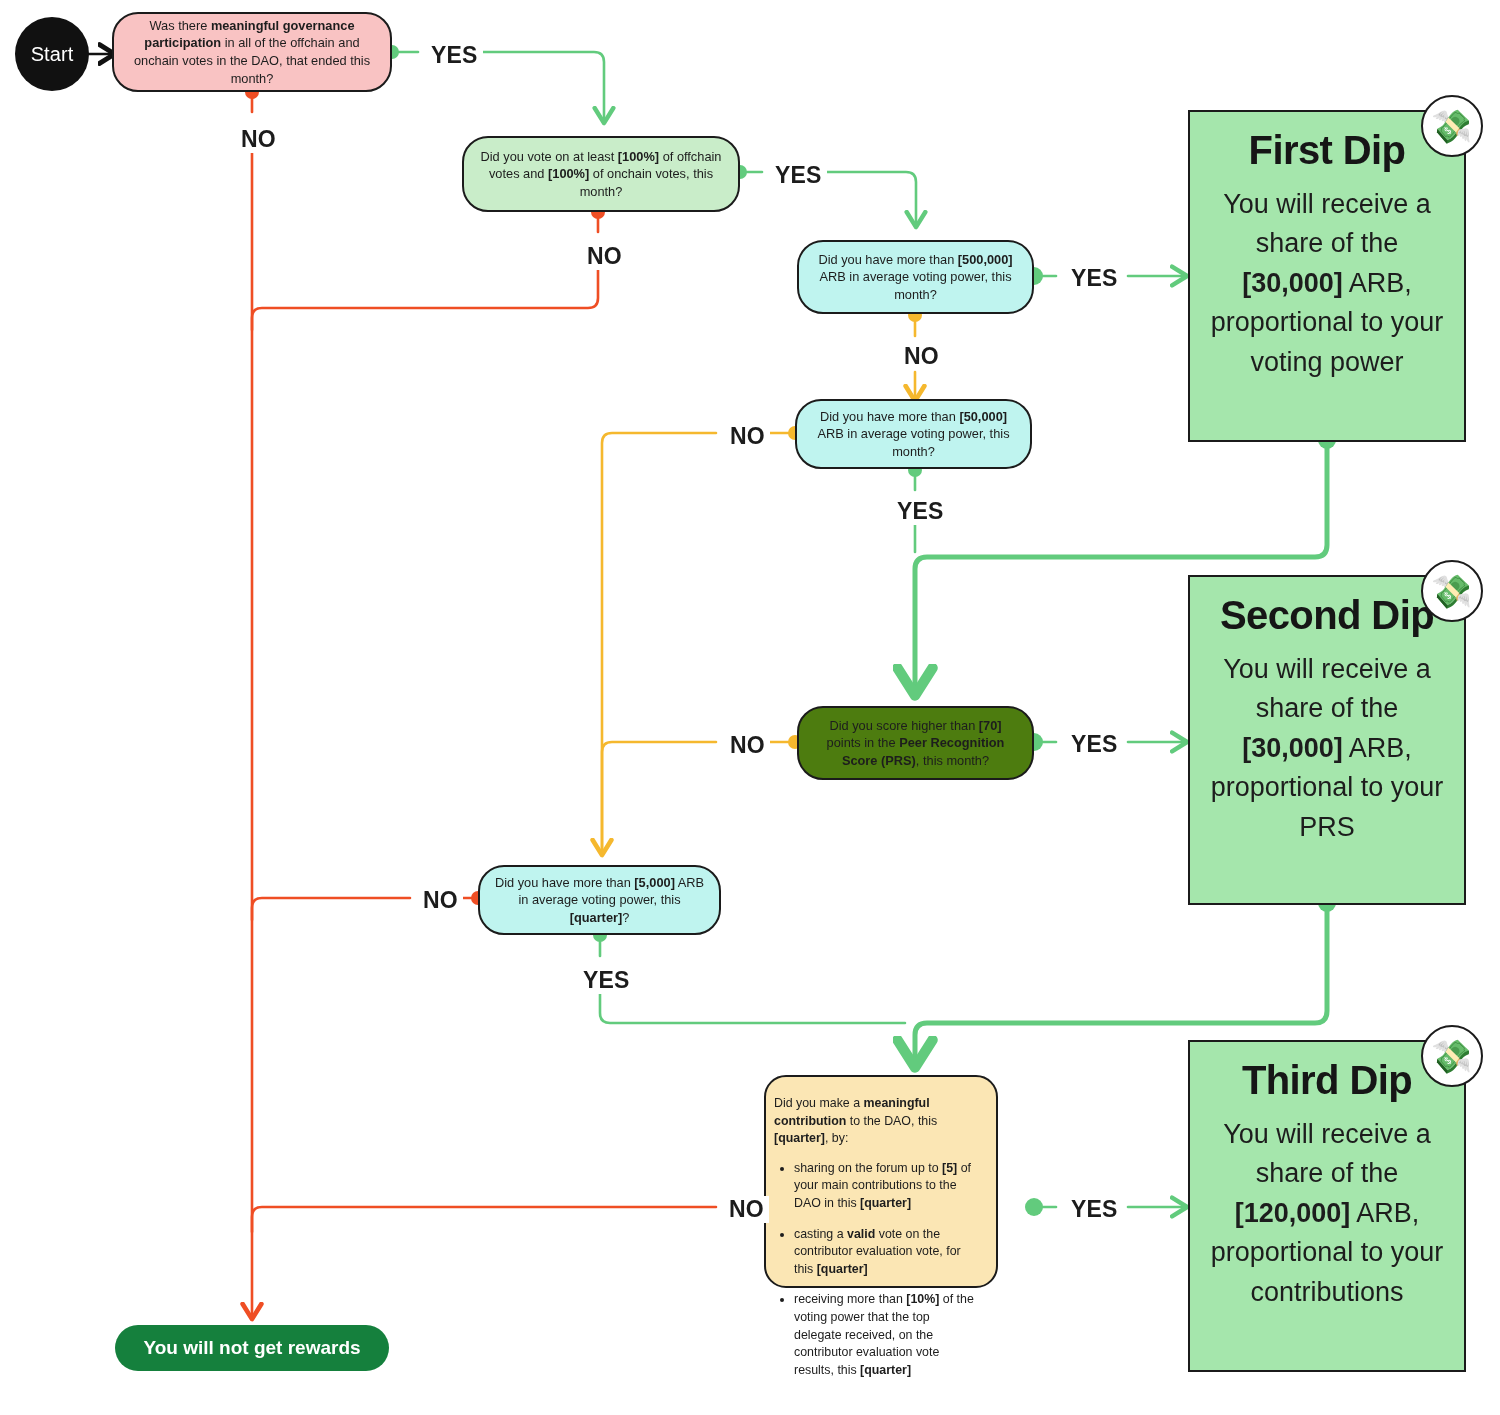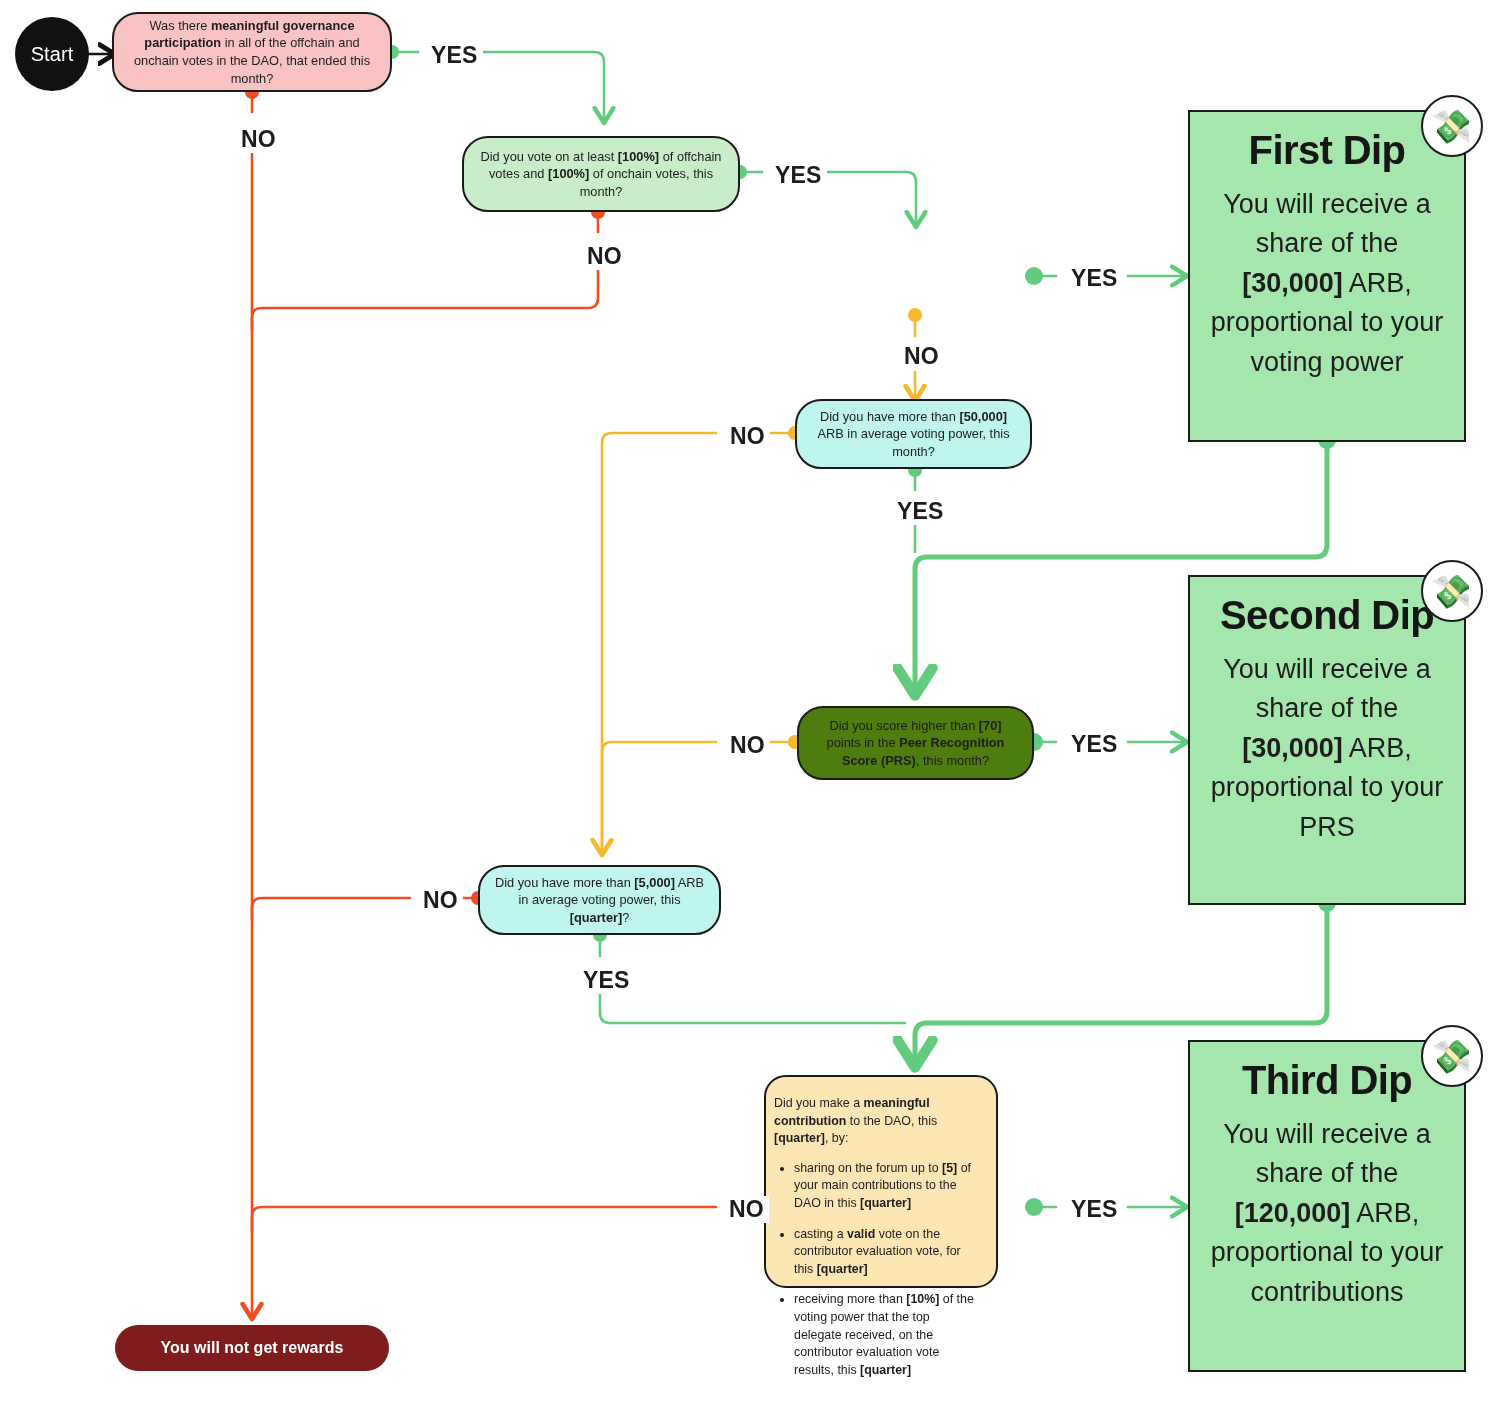--- a/index.html
+++ b/index.html
@@ -69,24 +69,24 @@
     position: absolute;
     width: 62px; height: 62px; border-radius: 50%;
     background: #ffffff; border: 2.4px solid #1b1b1b;
     display: flex; align-items: center; justify-content: center;
     font-size: 33px; line-height: 1;
     z-index: 5;
   }
 
   
   .terminal {
-    background: #7f1d1d;
+    background: #15803d;
     border-radius: 26px;
     display: flex; align-items: center; justify-content: center;
-    color: #ffffff; font-size: 16px; font-weight: 700;
+    color: #ffffff; font-size: 19px; font-weight: 700;
   }
 
   
   .edge-label {
     position: absolute;
     font-size: 23px; font-weight: 700; color: #1c1c1c;
     letter-spacing: .2px;
     background: #ffffff;
     padding: 0 5px;
     white-space: nowrap;
@@ -206,20 +206,23 @@
   <div class="node start-node" style="left:15px; top:17px;">Start</div>
 
   <div class="node decision fill-pink" style="left:112px; top:12px; width:280px; height:80px;">
     <div class="txt"><span>Was there </span><b>meaningful governance participation</b><span> in all of the offchain and onchain votes in the DAO, that ended this month?</span></div>
   </div>
 
   <div class="node decision fill-green" style="left:462px; top:136px; width:278px; height:76px;">
     <div class="txt"><span>Did you vote on at least </span><b>[100%]</b><span> of offchain votes and </span><b>[100%]</b><span> of onchain votes, this month?</span></div>
   </div>
 
+  <div class="node decision fill-cyan" style="left:797px; top:240px; width:237px; height:74px;">
+    <div class="txt"><span>Did you have more than </span><b>[500,000]</b><span> ARB in average voting power, this month?</span></div>
+  </div>
 
   <div class="node decision fill-cyan" style="left:795px; top:399px; width:237px; height:70px;">
     <div class="txt"><span>Did you have more than </span><b>[50,000]</b><span> ARB in average voting power, this month?</span></div>
   </div>
 
   <div class="node decision fill-purple" style="left:797px; top:706px; width:237px; height:74px;">
     <div class="txt"><span>Did you score higher than </span><b>[70]</b><span> points in the </span><b>Peer Recognition Score (PRS)</b><span>, this month?</span></div>
   </div>
 
   <div class="node decision fill-cyan" style="left:478px; top:865px; width:243px; height:70px;">

